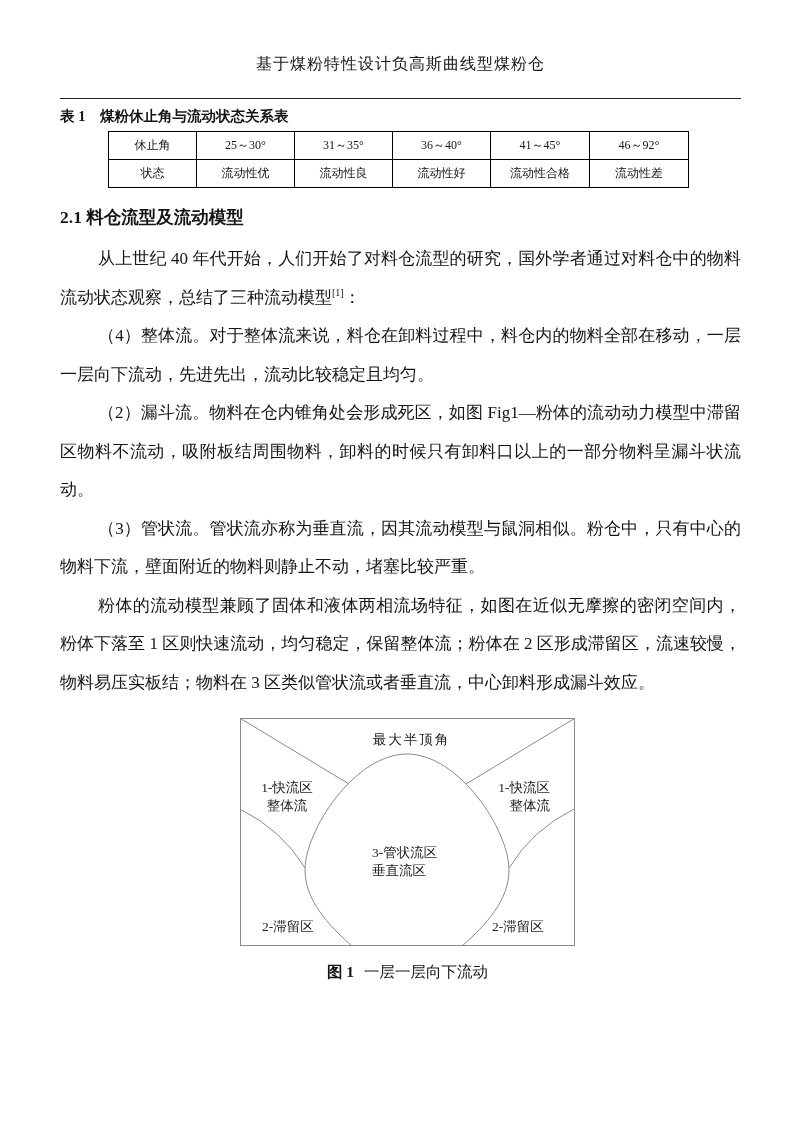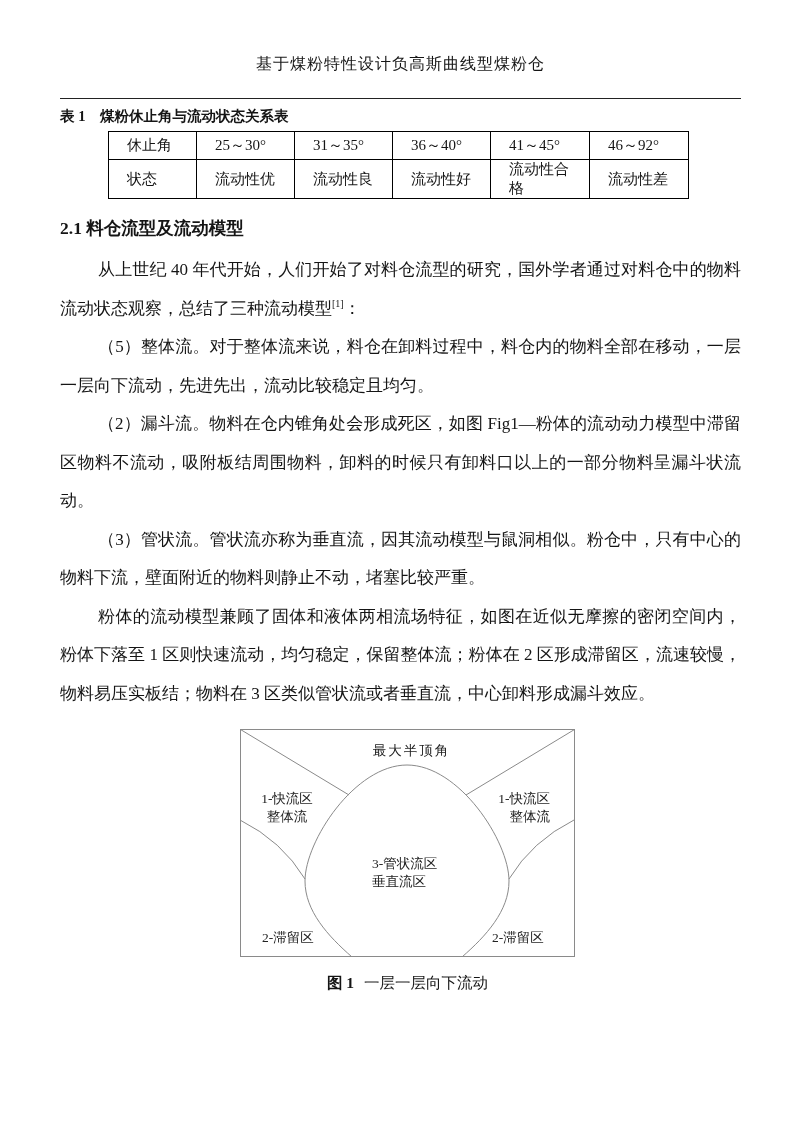--- a/index.html
+++ b/index.html
@@ -35,23 +35,23 @@
   table.flow-table {
     margin-top:5px;
     margin-left:48px;
     width:580px;
     border-collapse:collapse;
     table-layout:fixed;
   }
   table.flow-table td {
     border:1.5px solid #000;
     height:28px;
-    text-align:left;
+    text-align:center;
     vertical-align:middle;
-    font-size:15px;
+    font-size:12px;
     padding:0 18px;
   }
 
   
   .h-sec {
     margin-top:29px;
     font-size:19px;
     font-weight:bold;
     line-height:26px;
   }
@@ -153,21 +153,21 @@
           <td>流动性差</td>
         </tr>
       </tbody>
     </table>
 
 
     <div class="h-sub">2.1 料仓流型及流动模型</div>
 
     <div class="body-text">
       <p><span>从上世纪 40 年代开始，人们开始了对料仓流型的研究，国外学者通过对料仓中的物料流动状态观察，总结了三种流动模型</span><sup>[1]</sup><span>：</span></p>
-      <p>（5）整体流。对于整体流来说，料仓在卸料过程中，料仓内的物料全部在移动，一层一层向下流动，先进先出，流动比较稳定且均匀。</p>
+      <p>（4）整体流。对于整体流来说，料仓在卸料过程中，料仓内的物料全部在移动，一层一层向下流动，先进先出，流动比较稳定且均匀。</p>
       <p>（2）漏斗流。物料在仓内锥角处会形成死区，如图 Fig1—粉体的流动动力模型中滞留区物料不流动，吸附板结周围物料，卸料的时候只有卸料口以上的一部分物料呈漏斗状流动。</p>
       <p>（3）管状流。管状流亦称为垂直流，因其流动模型与鼠洞相似。粉仓中，只有中心的物料下流，壁面附近的物料则静止不动，堵塞比较严重。</p>
       <p>粉体的流动模型兼顾了固体和液体两相流场特征，如图在近似无摩擦的密闭空间内，粉体下落至 1 区则快速流动，均匀稳定，保留整体流；粉体在 2 区形成滞留区，流速较慢，物料易压实板结；物料在 3 区类似管状流或者垂直流，中心卸料形成漏斗效应。</p>
     </div>
 
     <div class="figure-wrap">
       <div class="figure-box">
         <svg width="335" height="228" viewBox="0 0 335 228">
           <g fill="none" stroke-width="1" stroke="#8a8a8a">
 

